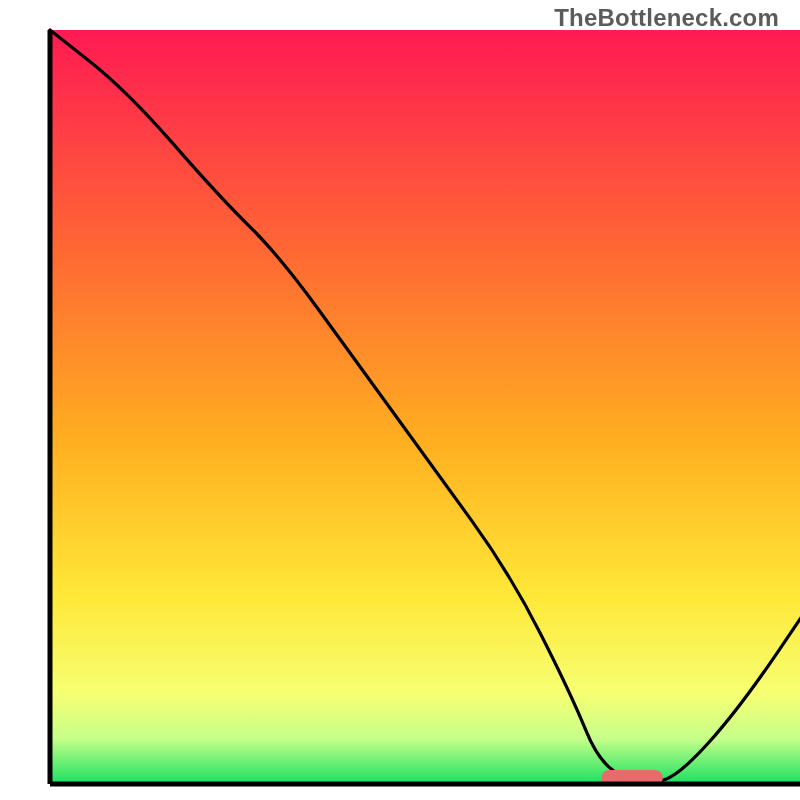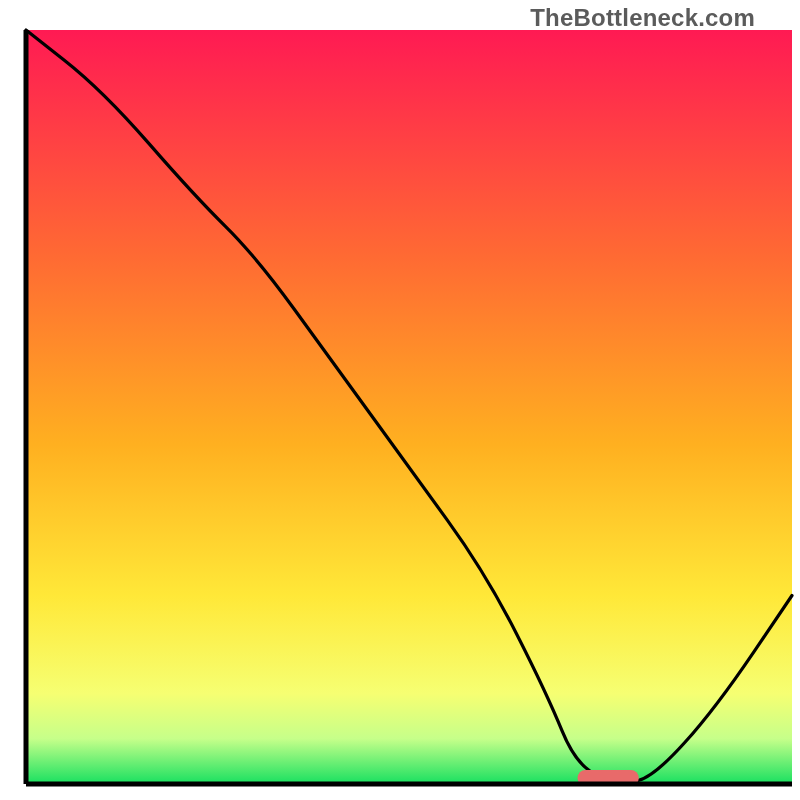--- a/index.html
+++ b/index.html
@@ -7,20 +7,21 @@
     padding: 0;
     width: 800px;
     height: 800px;
     background: #ffffff;
     font-family: Arial, Helvetica, sans-serif;
   }
   .wrap {
     position: relative;
     width: 767px;
     height: 800px;
+    margin-left: 24px;
   }
   .watermark {
     position: absolute;
     top: 4px;
     right: 12px;
     font-size: 24px;
     font-weight: 600;
     color: #5b5b5b;
     letter-spacing: 0.2px;
   }

